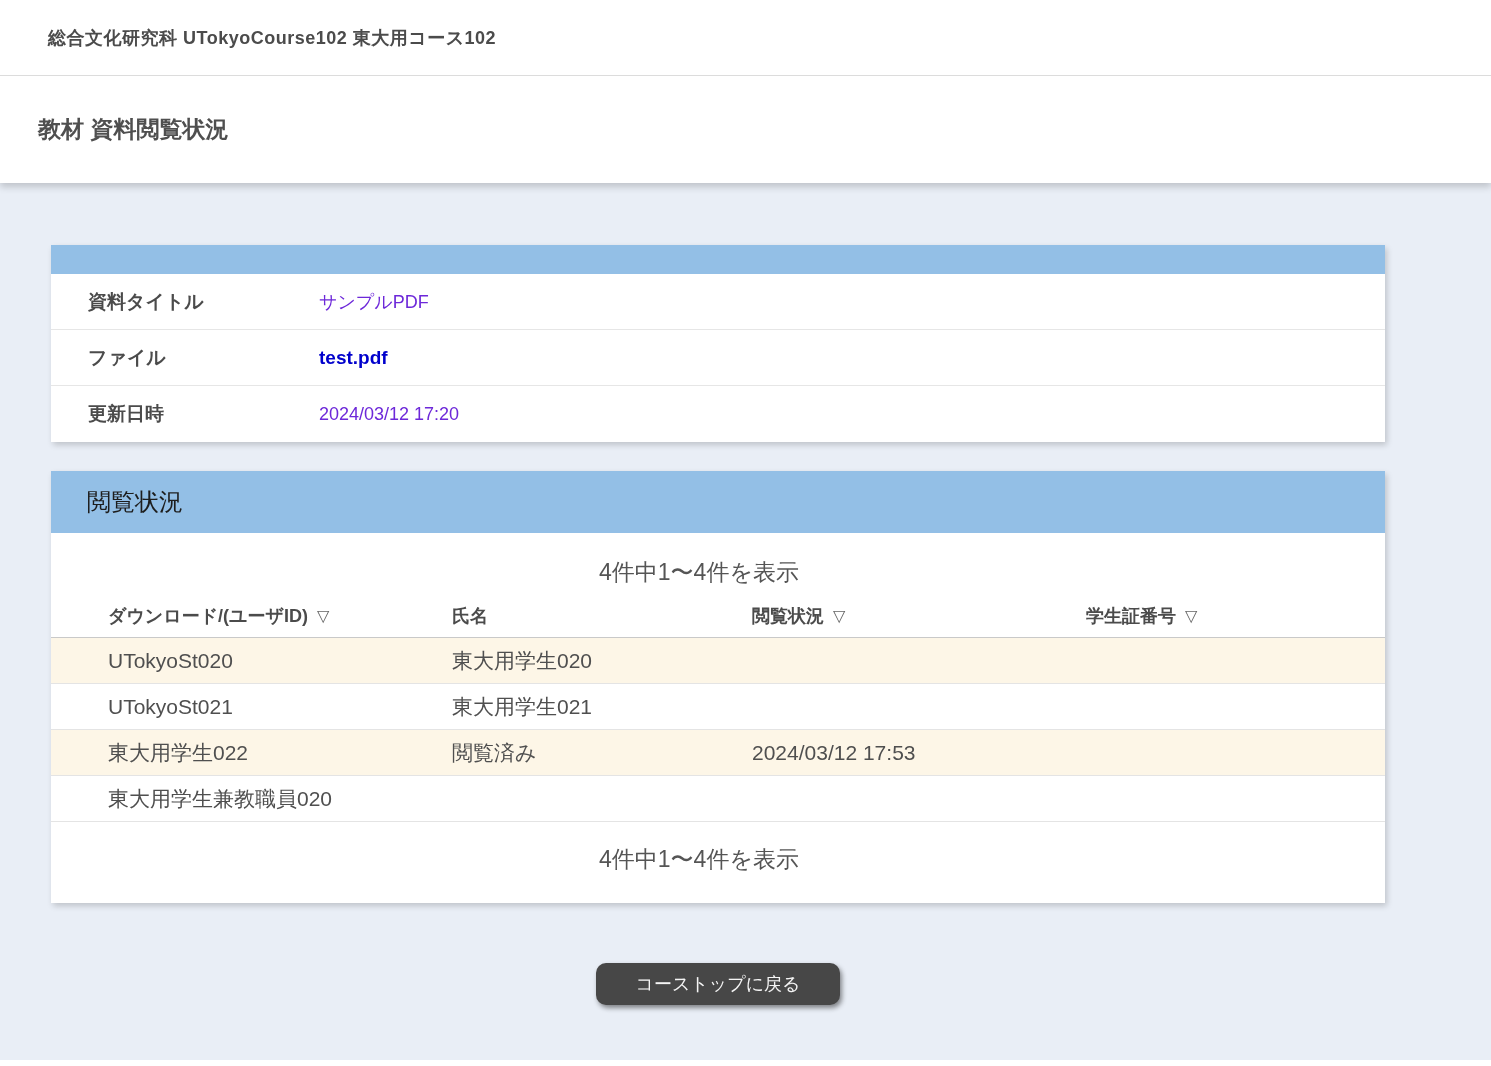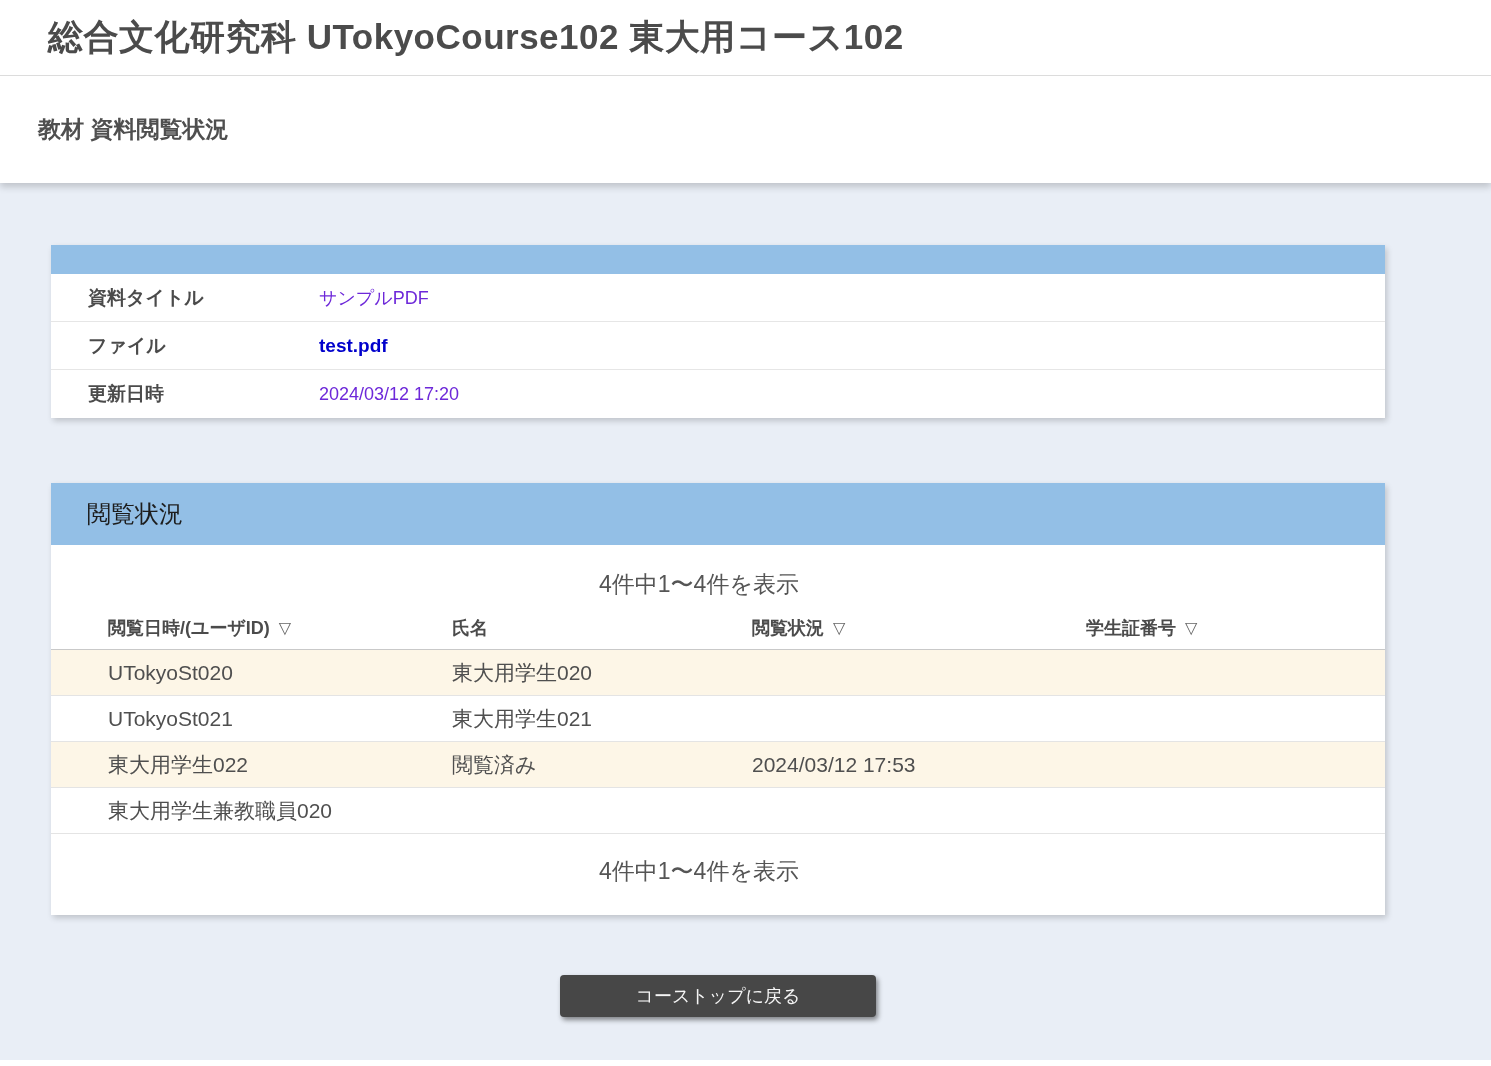--- a/index.html
+++ b/index.html
@@ -18,21 +18,21 @@
     z-index: 5;
   }
   .course-title-bar {
     height: 76px;
     display: flex;
     align-items: center;
     padding-left: 48px;
     border-bottom: 1px solid #dcdcdc;
   }
   .course-title {
-    font-size: 35px;
+    font-size: 18px;
     font-weight: bold;
     color: #4b4b4b;
     letter-spacing: 0.5px;
     text-align: center;
   }
   .page-subtitle-bar {
     height: 107px;
     display: flex;
     align-items: center;
     padding-left: 38px;
@@ -55,21 +55,21 @@
   .panel-accent-bar {
     background: #93bfe6;
     height: 29px;
   }
 
   
   .material-panel { margin-top: 62px; }
   .m-row {
     display: flex;
     align-items: center;
-    height: 48px;
+    height: 56px;
     border-bottom: 1px solid #e6e6e6;
   }
   .m-row:last-child { border-bottom: none; }
   .m-label {
     width: 268px;
     padding-left: 37px;
     font-size: 19px;
     font-weight: bold;
     color: #4b4b4b;
   }
@@ -79,21 +79,21 @@
   }
   .file-link {
     font-size: 19px;
     font-weight: bold;
     color: #0000cc;
     text-decoration: none;
     cursor: pointer;
   }
 
   
-  .status-panel { margin-top: 65px; }
+  .status-panel { margin-top: 29px; }
   .status-header {
     background: #93bfe6;
     height: 62px;
     display: flex;
     align-items: center;
     padding-left: 36px;
   }
   .status-header-title {
     font-size: 24px;
     color: #1d1d1d;
@@ -140,26 +140,26 @@
   
   .button-bar {
     width: 1334px;
     margin-left: 51px;
     margin-top: 60px;
     display: flex;
     justify-content: center;
     gap: 35px;
   }
   .action-button {
-    width: 316px;
+    width: 244px;
     height: 42px;
     background: #474747;
     color: #f5f5f5;
     border: none;
-    border-radius: 4px;
+    border-radius: 10px;
     font-size: 18px;
     font-family: "Liberation Sans", "DejaVu Sans", sans-serif;
     cursor: pointer;
     box-shadow: 2px 3px 5px rgba(0,0,0,0.45);
   }
 
   .bottom-strip {
     position: absolute;
     left: 0; bottom: 0;
     width: 100%; height: 6px;
@@ -200,21 +200,21 @@
 
   <section class="panel status-panel">
     <div class="status-header">
       <span class="status-header-title">閲覧状況</span>
     </div>
 
     <div class="count-line">4件中1〜4件を表示</div>
 
     <div class="s-grid s-head-row">
       <div class="s-head-cell">
-        <span>閲覧日時/(ユーザID)</span>
+        <span>ダウンロード/(ユーザID)</span>
         <span class="sort-icon">▽</span>
       </div>
       <div class="s-head-cell">
         <span>氏名</span>
       </div>
       <div class="s-head-cell">
         <span>閲覧状況</span>
         <span class="sort-icon">▽</span>
       </div>
       <div class="s-head-cell">

